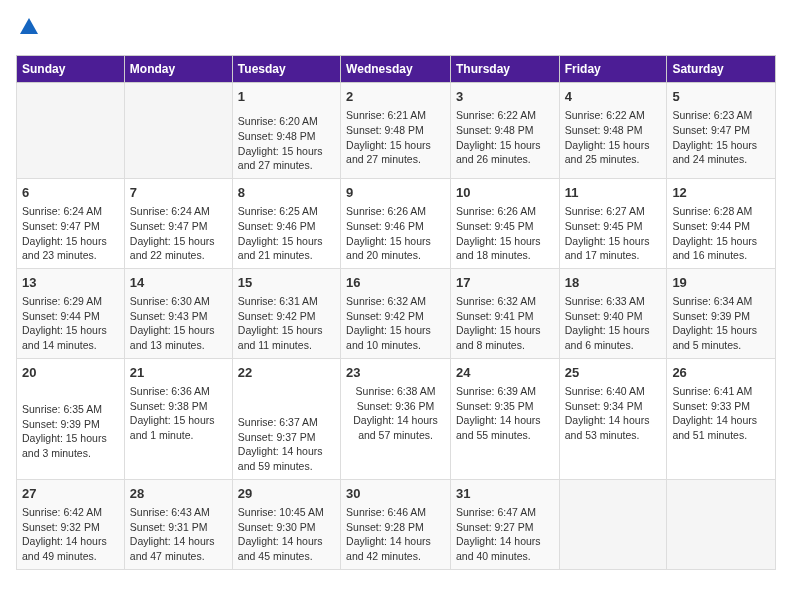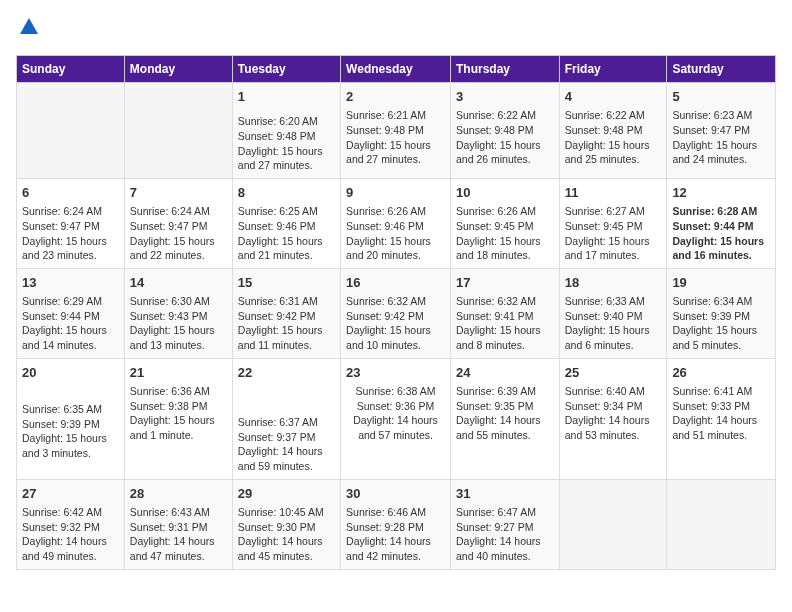--- a/index.html
+++ b/index.html
@@ -197,21 +197,21 @@
         </td>
         <td>
           <span class="day-num">11</span>
           <div class="day-info" style="white-space: pre-line;">Sunrise: 6:27 AM
 Sunset: 9:45 PM
 Daylight: 15 hours
 and 17 minutes.</div>
         </td>
         <td>
           <span class="day-num">12</span>
-          <div class="day-info" style="white-space: pre-line; font-weight: bold;">Sunrise: 6:28 AM
+          <div class="day-info" style="white-space: pre-line;">Sunrise: 6:28 AM
 Sunset: 9:44 PM
 Daylight: 15 hours
 and 16 minutes.</div>
         </td>
       </tr>
       <tr>
         <td>
           <span class="day-num">13</span>
           <div class="day-info" style="white-space: pre-line;">Sunrise: 6:29 AM
 Sunset: 9:44 PM

